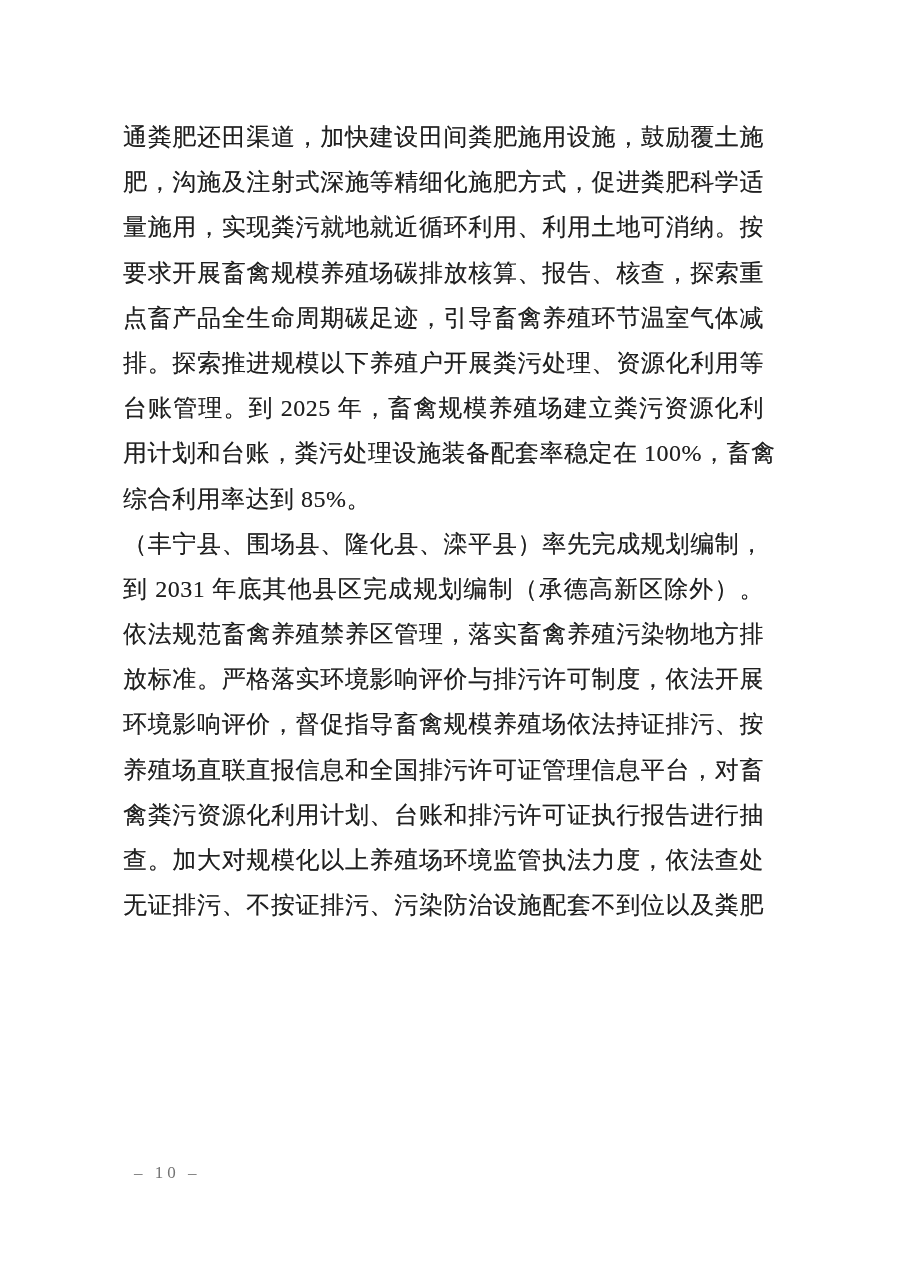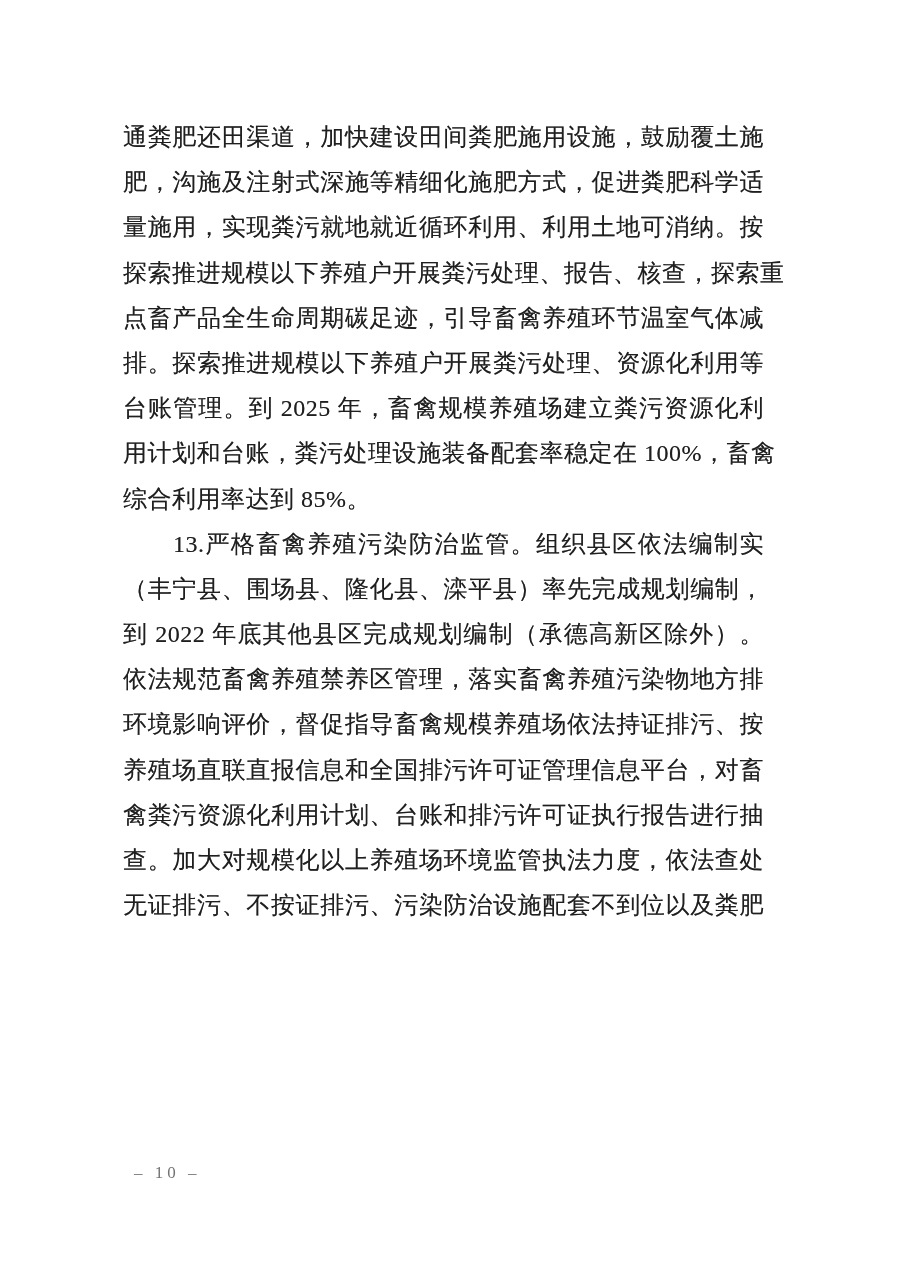--- a/index.html
+++ b/index.html
@@ -60,30 +60,30 @@
 </style>
 </head>
 <body>
 
 <div class="page">
 
   <div class="text-block">
     <div class="line">通粪肥还田渠道，加快建设田间粪肥施用设施，鼓励覆土施</div>
     <div class="line">肥，沟施及注射式深施等精细化施肥方式，促进粪肥科学适</div>
     <div class="line">量施用，实现粪污就地就近循环利用、利用土地可消纳。按</div>
-    <div class="line">探索推进规模以下养殖户开展粪污处理、报告、核查，探索重</div>
+    <div class="line">要求开展畜禽规模养殖场碳排放核算、报告、核查，探索重</div>
     <div class="line">点畜产品全生命周期碳足迹，引导畜禽养殖环节温室气体减</div>
     <div class="line">排。探索推进规模以下养殖户开展粪污处理、资源化利用等</div>
     <div class="line">台账管理。到 2025 年，畜禽规模养殖场建立粪污资源化利</div>
     <div class="line">用计划和台账，粪污处理设施装备配套率稳定在 100%，畜禽</div>
     <div class="line para-end">综合利用率达到 85%。</div>
-    <div class="line indent">13.严格畜禽养殖污染防治监管。组织县区依法编制实</div>
     <div class="line">（丰宁县、围场县、隆化县、滦平县）率先完成规划编制，</div>
-    <div class="line">到 2022 年底其他县区完成规划编制（承德高新区除外）。</div>
+    <div class="line">到 2031 年底其他县区完成规划编制（承德高新区除外）。</div>
     <div class="line">依法规范畜禽养殖禁养区管理，落实畜禽养殖污染物地方排</div>
+    <div class="line">放标准。严格落实环境影响评价与排污许可制度，依法开展</div>
     <div class="line">环境影响评价，督促指导畜禽规模养殖场依法持证排污、按</div>
     <div class="line">养殖场直联直报信息和全国排污许可证管理信息平台，对畜</div>
     <div class="line">禽粪污资源化利用计划、台账和排污许可证执行报告进行抽</div>
     <div class="line">查。加大对规模化以上养殖场环境监管执法力度，依法查处</div>
     <div class="line">无证排污、不按证排污、污染防治设施配套不到位以及粪肥</div>
   </div>
 
   <div class="footer">– 10 –</div>
 
 </div>

